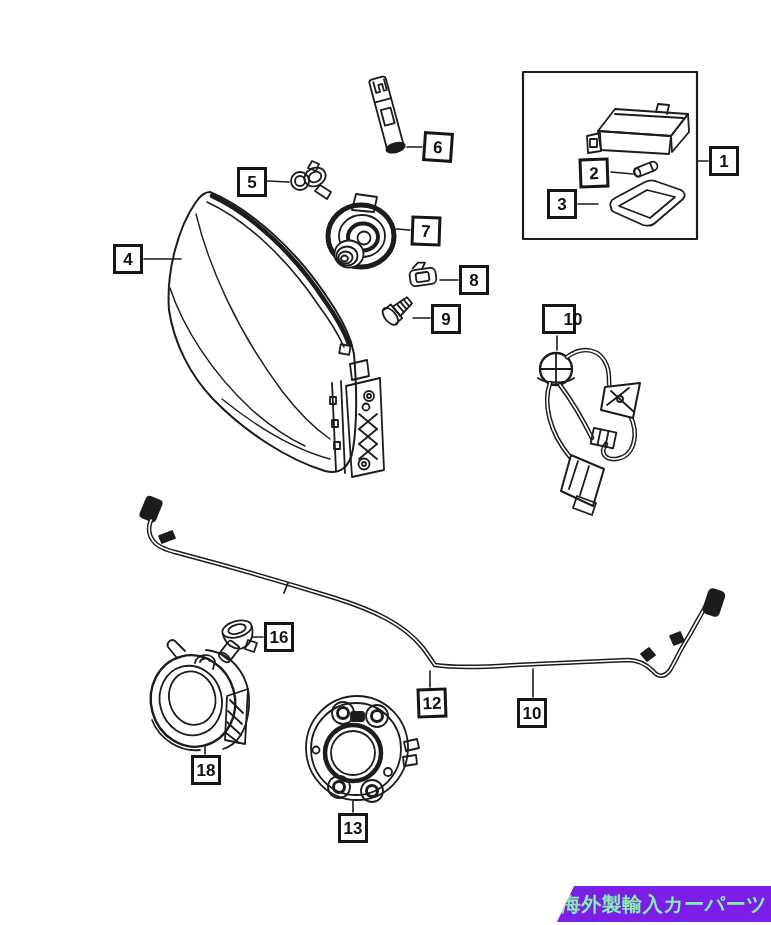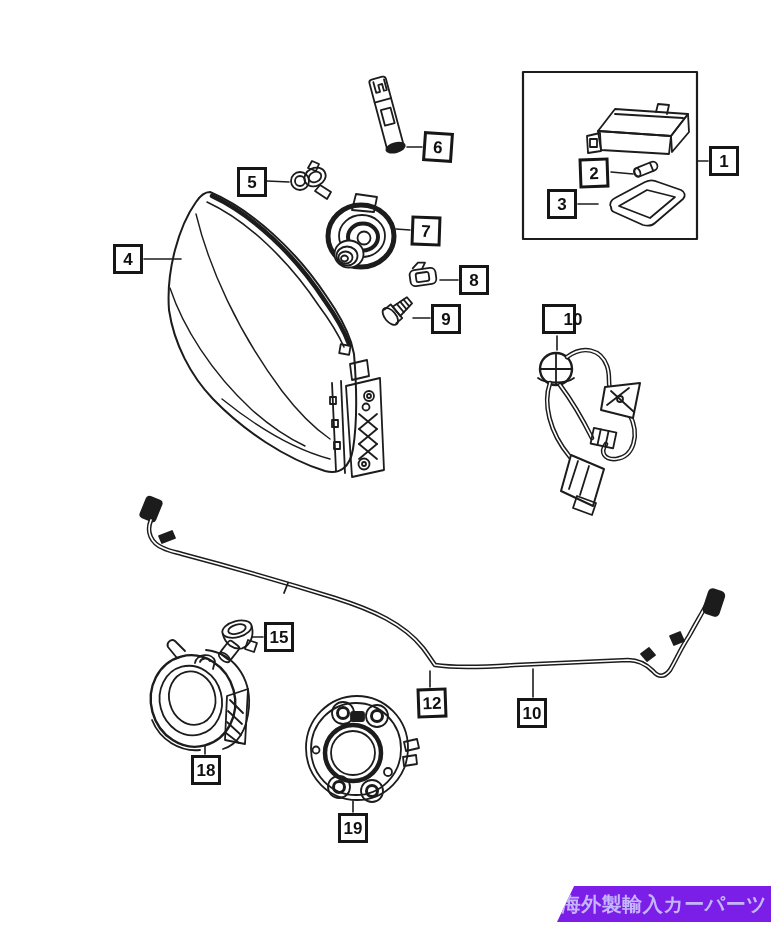--- a/index.html
+++ b/index.html
@@ -265,24 +265,24 @@
   <div class="callout" style="left:542px;top:304px;padding-left:28px;">
       <span>10</span>
     </div>
   <div class="callout" style="left:517px;top:698px;">
       <span>10</span>
     </div>
   <div class="callout" style="left:417px;top:688px;transform:rotate(-2deg);">
       <span>12</span>
     </div>
   <div class="callout" style="left:338px;top:813px;">
-      <span>19</span>
+      <span>13</span>
     </div>
   <div class="callout" style="left:191px;top:755px;">
       <span>18</span>
     </div>
   <div class="callout" style="left:264px;top:622px;">
-      <span>15</span>
-    </div>
-
-  <div class="banner" style="background-color: rgb(122, 30, 232); color: #c4b5fd;">海外製輸入カーパーツ</div>
+      <span>16</span>
+    </div>
+
+  <div class="banner" style="background-color: rgb(122, 30, 232); color: #86efac;">海外製輸入カーパーツ</div>
 
 </div>
 
 </body></html>

